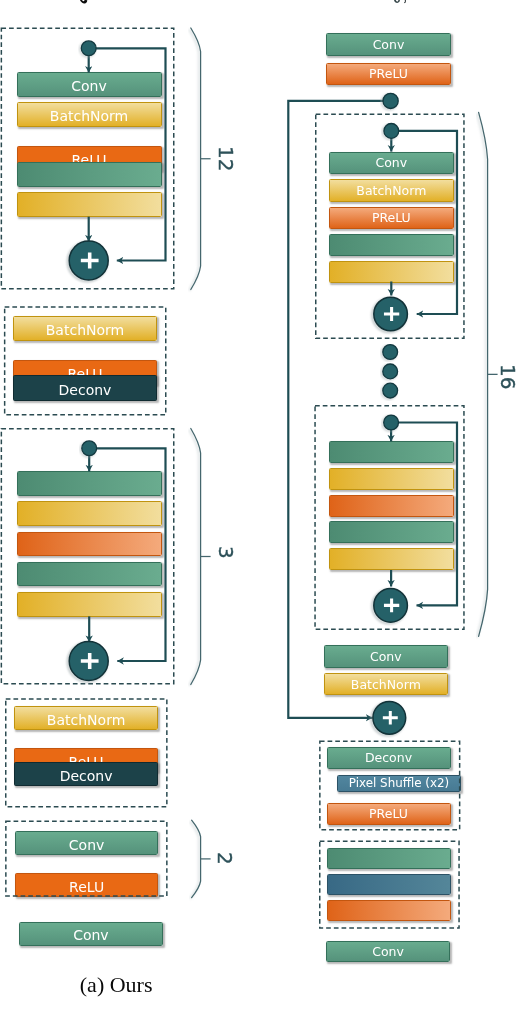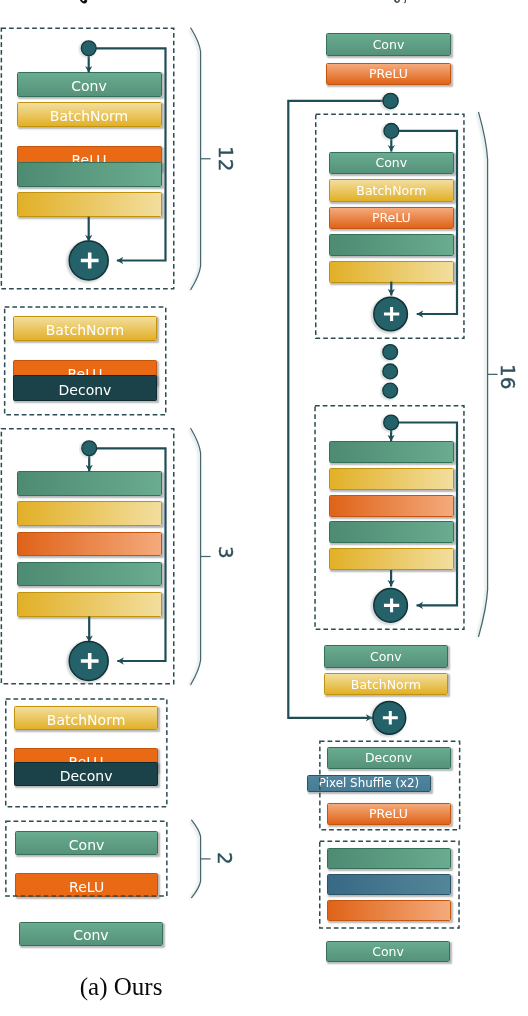--- a/index.html
+++ b/index.html
@@ -16,21 +16,21 @@
 .layer.green.lbl{background:linear-gradient(180deg,#69ac8f 0%,#55927b 100%);}
 .layer.yellow{background:linear-gradient(90deg,#e2b027 0%,#f2de9e 100%);border:1px solid #c0930f;}
 .layer.yellow.lbl{background:linear-gradient(180deg,#f2de9e 0%,#e2b027 100%);}
 .layer.orange{background:linear-gradient(90deg,#df6318 0%,#f4aa7c 100%);border:1px solid #c3560f;justify-content:center;}
 .layer.orange.lbl{background:linear-gradient(180deg,#f4aa7c 0%,#df6318 100%);}
 .layer.orangeflat{background:#e96914;border:1px solid #c3560f;margin-top:14px;}
 .layer.blue{background:linear-gradient(90deg,#386985 0%,#548699 100%);border:1px solid #2c5266;}
 .layer.blue.lbl{background:linear-gradient(180deg,#51869f 0%,#477a93 100%);}
 .layer.dark{background:#1c4249;border:1px solid #102b31;}
 .layer.rt{padding-top:1px;}
-.caption{position:absolute;font-family:"Liberation Serif",serif;font-size:25px;color:#0a0a0a;
+.caption{position:absolute;font-family:"Liberation Serif",serif;font-size:22px;color:#0a0a0a;
   white-space:nowrap;line-height:1;transform:translateZ(0);}
 .mult{position:absolute;font-size:20px;color:#2d5159;white-space:nowrap;line-height:1;
   transform-origin:0 0;transform:rotate(90deg) translateZ(0);-webkit-font-smoothing:antialiased;
   -webkit-text-stroke:0.35px #2d5159;}
 svg.ov{position:absolute;left:0;top:0;width:528px;height:1016px;overflow:visible;}
 </style>
 </head>
 <body>
 
 <div id="stage">
@@ -140,21 +140,21 @@
 <div class="layer green lbl rt" style="left:324.1px;top:645.3px;width:123.5px;height:22.3px;font-size:12.5px;">
         <span>Conv</span>
       </div>
 <div class="layer yellow lbl rt" style="left:324.1px;top:673.2px;width:123.5px;height:22.3px;font-size:12.5px;">
         <span>BatchNorm</span>
       </div>
 
 <div class="layer green lbl rt" style="left:326.5px;top:747.1px;width:124px;height:22px;font-size:12.5px;">
         <span>Deconv</span>
       </div>
-<div class="layer blue lbl rt" style="left:307px;top:775.1px;width:124px;height:17px;font-size:11.9px;">
+<div class="layer blue lbl rt" style="left:337px;top:775.1px;width:124px;height:17px;font-size:11.9px;">
         <span>Pixel Shuffle (x2)</span>
       </div>
 <div class="layer orange lbl rt" style="left:326.5px;top:803.1px;width:124px;height:22px;font-size:12.5px;">
         <span>PReLU</span>
       </div>
 
 <div class="layer green rt" style="left:326.7px;top:847.8px;width:124px;height:21px;font-size:12.5px;">
         <span></span>
       </div>
       <div class="layer blue rt" style="left:326.7px;top:873.8px;width:124px;height:21px;font-size:12.5px;">

